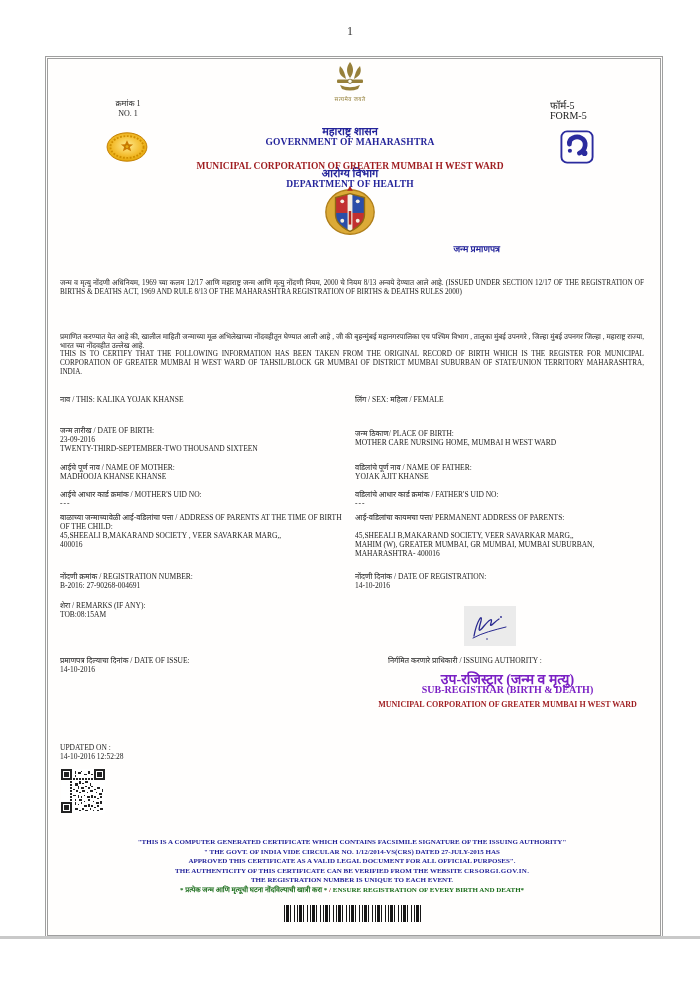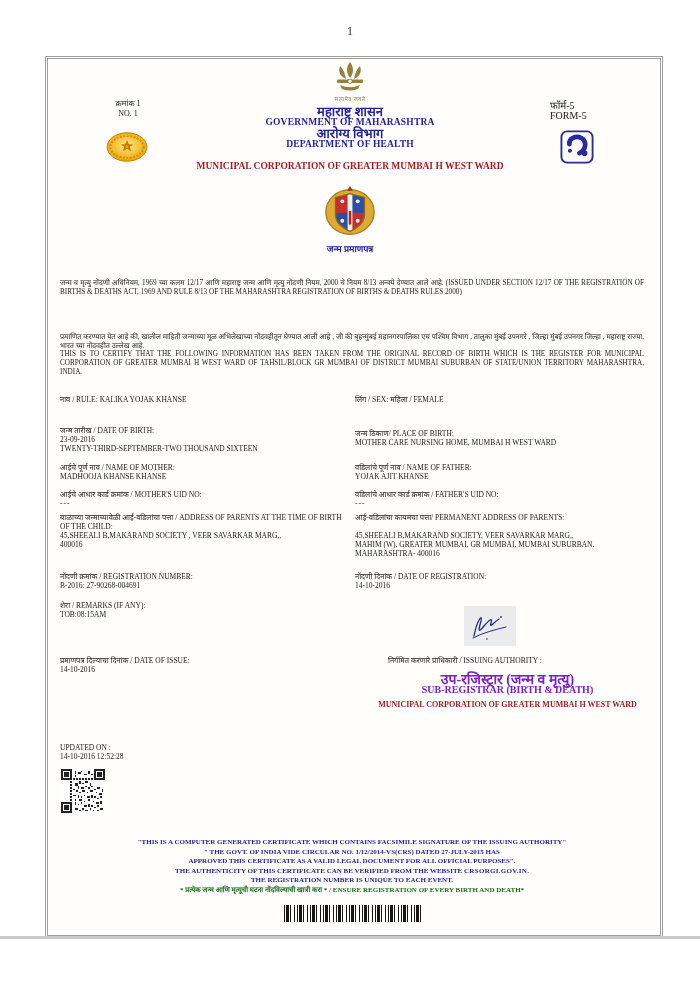--- a/index.html
+++ b/index.html
@@ -11,25 +11,25 @@
 
   
   .emblem-wrap{position:absolute;left:320px;top:61px;width:60px;text-align:center;}
   .emblem-wrap svg{display:block;margin:0 auto;}
   .motto{font-size:5.5px;color:#8f7a30;letter-spacing:.5px;}
   .serial{position:absolute;left:78px;top:99px;width:100px;text-align:center;font-size:8px;line-height:10px;}
   .seal{position:absolute;left:103px;top:129px;width:48px;height:36px;}
   .formno{position:absolute;left:550px;top:101px;width:100px;text-align:left;font-size:10px;line-height:10px;}
   .crslogo{position:absolute;left:560px;top:130px;width:34px;height:34px;}
   .govt{position:absolute;left:150px;top:106px;width:400px;text-align:center;color:#24249a;font-weight:bold;}
-  .govt .mr{font-size:13px;line-height:11px;}
+  .govt .mr{font-size:11px;line-height:11px;margin-top:20px;}
   .govt .en{font-size:9.5px;line-height:11px;letter-spacing:.2px;}
   .corp{position:absolute;left:100px;top:161px;width:500px;text-align:center;color:#9e1b1e;font-weight:bold;font-size:9.5px;}
   .crest{position:absolute;left:321px;top:182px;width:58px;height:60px;}
-  .cert-title{position:absolute;left:200px;top:244px;width:300px;text-align:center;color:#24249a;font-weight:bold;}
+  .cert-title{position:absolute;left:200px;top:244px;width:300px;text-align:right;color:#24249a;font-weight:bold;}
   .cert-title .mr{font-size:9px;line-height:11px;}
   .cert-title .en{font-size:10px;line-height:12px;letter-spacing:.4px;}
 
   
   .para{position:absolute;font-size:7.2px;line-height:8.6px;text-align:justify;color:#1c1c1c;}
   .para1{left:60px;top:272px;width:584px;}
   .para2{left:60px;top:326px;width:584px;}
 
   
   .fb{position:absolute;font-size:7.5px;line-height:9px;}
@@ -145,21 +145,21 @@
   <p class="para para1">
     <span>जन्म व मृत्यु नोंदणी अधिनियम, 1969 च्या कलम 12/17 आणि महाराष्ट्र जन्म आणि मृत्यु नोंदणी नियम, 2000 चे नियम 8/13 अन्वये देण्यात आले आहे.</span>
     <span>(ISSUED UNDER SECTION 12/17 OF THE REGISTRATION OF BIRTHS &amp; DEATHS ACT, 1969 AND RULE 8/13 OF THE MAHARASHTRA REGISTRATION OF BIRTHS &amp; DEATHS RULES 2000)</span>
   </p>
   <p class="para para2">
     <span>प्रमाणित करण्यात येत आहे की, खालील माहिती जन्माच्या मूळ अभिलेखाच्या नोंदवहीतून घेण्यात आली आहे , जी की बृहन्मुंबई महानगरपालिका एच पश्चिम विभाग , तालुका मुंबई उपनगरे , जिल्हा मुंबई उपनगर जिल्हा , महाराष्ट्र राज्या, भारत च्या नोंदवहीत उल्लेख आहे.</span><br>
     <span>THIS IS TO CERTIFY THAT THE FOLLOWING INFORMATION HAS BEEN TAKEN FROM THE ORIGINAL RECORD OF BIRTH WHICH IS THE REGISTER FOR MUNICIPAL CORPORATION OF GREATER MUMBAI H WEST WARD OF TAHSIL/BLOCK GR MUMBAI OF DISTRICT MUMBAI SUBURBAN OF STATE/UNION TERRITORY MAHARASHTRA, INDIA.</span>
   </p>
 
   <div class="fb colL" style="top:395px">
-    <span>नाव / RULE:</span>
+    <span>नाव / THIS:</span>
     <span class="val">KALIKA YOJAK KHANSE</span>
   </div>
   <div class="fb colR" style="top:395px">
     <span>लिंग / SEX:</span>
     <span class="val">महिला / FEMALE</span>
   </div>
 
   <div class="fb colL" style="top:426px">
     <div>जन्म तारीख / DATE OF BIRTH:</div>
     <div class="val">23-09-2016</div>

